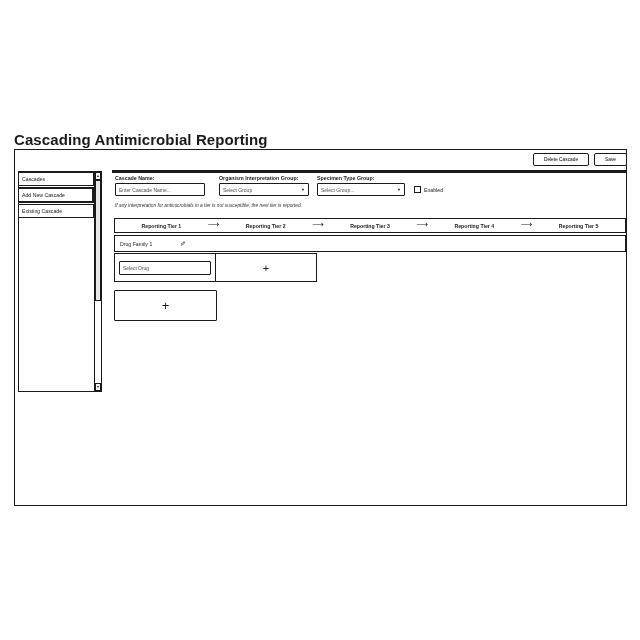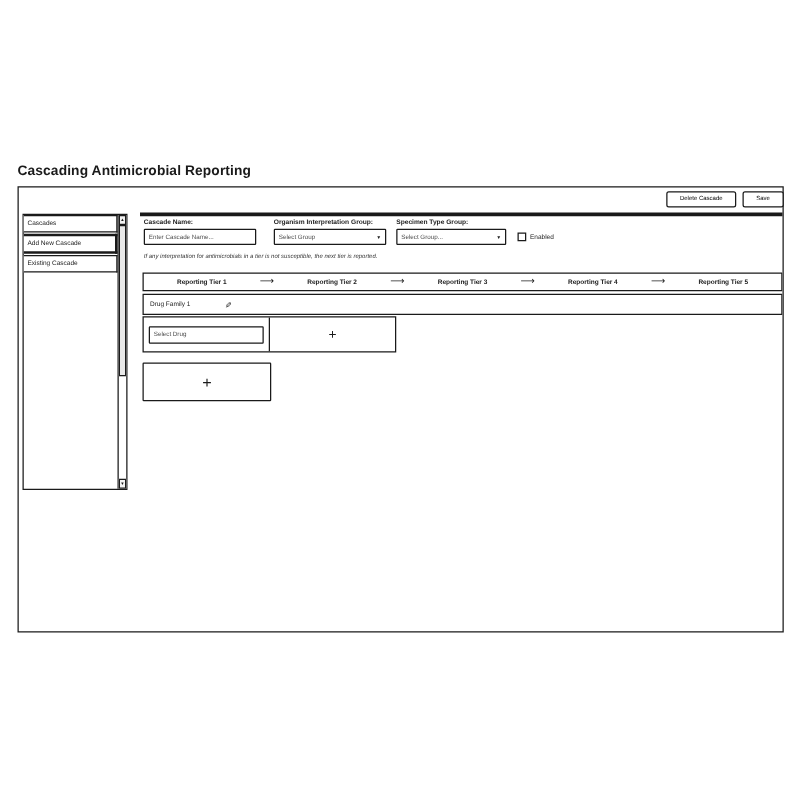--- a/index.html
+++ b/index.html
@@ -1,19 +1,19 @@
 <!DOCTYPE html>
 <html><head>
 <meta charset="utf-8">
 <style>
   * { margin:0; padding:0; box-sizing:border-box; font-family:"Liberation Sans", sans-serif; }
   html,body { width:640px; height:640px; background:#ffffff; overflow:hidden; }
   body { position:relative; color:#1a1a1a; }
 
-  .page-title { position:absolute; left:14px; top:131px; font-size:11px; font-weight:bold; letter-spacing:.1px; }
+  .page-title { position:absolute; left:14px; top:131px; font-size:15px; font-weight:bold; letter-spacing:.1px; }
 
   .app-window { position:absolute; left:14px; top:149px; width:613px; height:357px;
     border:1.5px solid #1a1a1a; background:#fff; }
 
   
   .btn { position:absolute; top:3px; height:13px; border:1px solid #1a1a1a; border-radius:2px;
     background:#fff; font-size:4.8px; display:flex; align-items:center; justify-content:center; }
   .btn-delete { left:518px; width:56px; }
   .btn-save  { left:579px; width:33px; }
 

